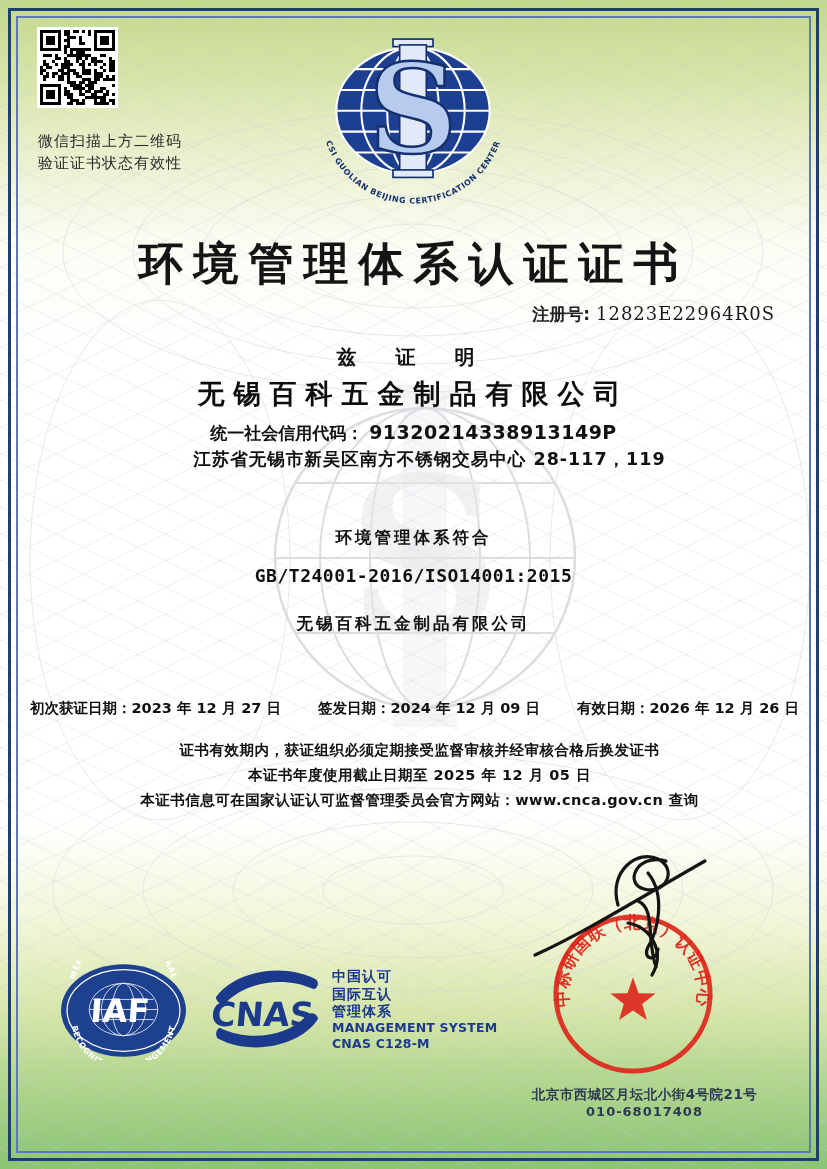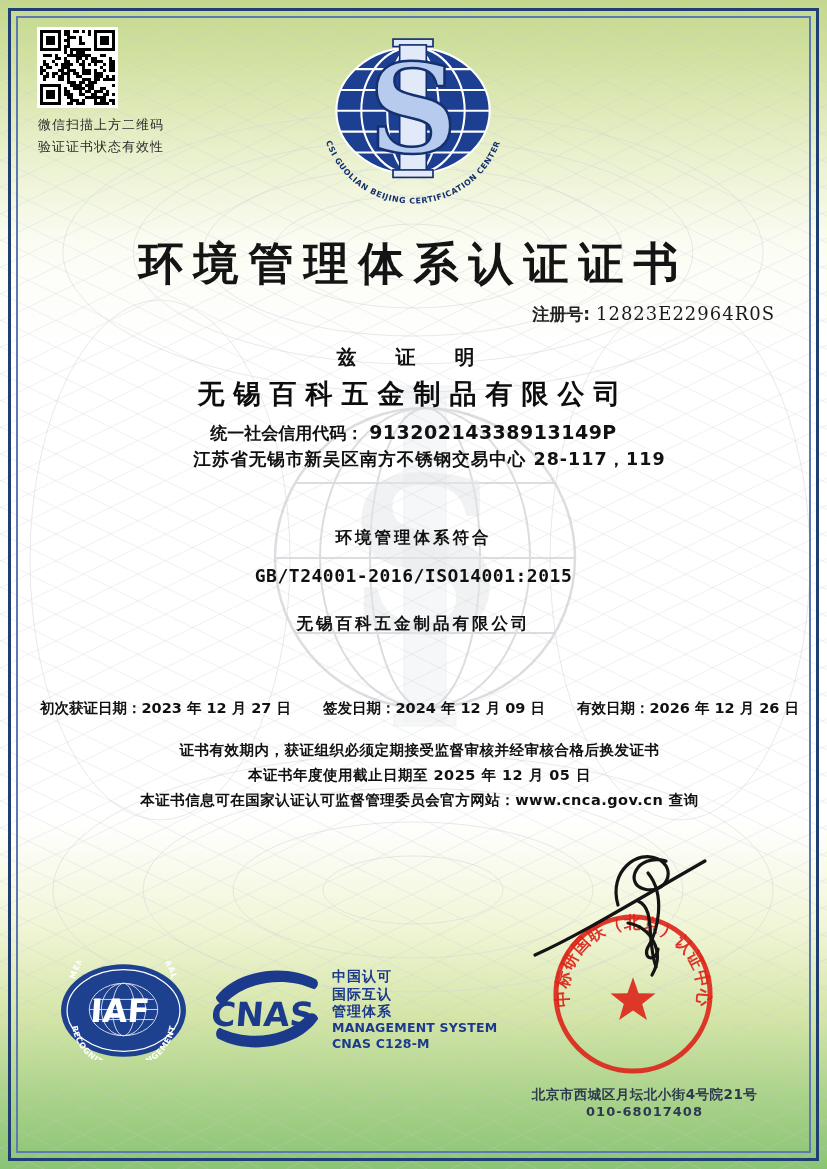--- a/index.html
+++ b/index.html
@@ -13,35 +13,35 @@
   }
   .frame-outer{position:absolute;left:8px;top:8px;right:8px;bottom:8px;
     border:3px solid #1e3e74;pointer-events:none;z-index:5;}
   .frame-inner{position:absolute;left:16px;top:16px;right:16px;bottom:16px;
     border:2px solid #5c7ab2;pointer-events:none;z-index:5;}
   svg.bg{position:absolute;left:0;top:0;z-index:0;}
   .abs{position:absolute;z-index:2;}
   .ctr{left:0;right:0;text-align:center;}
   .qr{left:37px;top:27px;width:81px;height:81px;background:#fff;padding:3px;box-sizing:border-box;}
   .qr svg{display:block;width:75px;height:75px;}
-  .qr-cap{left:38px;font-size:13px;color:#2a2a2a;letter-spacing:1px;}
+  .qr-cap{left:38px;font-size:15px;color:#2a2a2a;letter-spacing:1px;margin-top:16px;}
   .csi-logo{left:313px;top:34px;}
   .title{top:234px;font-size:45px;font-weight:700;color:#141414;letter-spacing:10px;margin:0;}
   .regno{top:303px;right:52px;font-size:17px;font-weight:700;color:#222;text-align:right;}
   .regno .val{font-family:"DejaVu Serif","Liberation Serif",serif;font-weight:400;font-size:18px;letter-spacing:1px;color:#1a1a1a;}
   .certify{top:344px;font-size:20px;font-weight:700;letter-spacing:16px;color:#111;}
   .company{top:376px;font-size:27px;font-weight:700;letter-spacing:9px;color:#0d0d0d;}
   .credit{top:421px;font-size:17px;font-weight:700;color:#111;}
   .credit .val{font-size:19px;letter-spacing:.5px;}
   .addr{top:447px;font-size:17.5px;font-weight:700;color:#111;letter-spacing:1px;margin-left:32px;}
   .conform{top:527px;font-size:16.5px;font-weight:700;letter-spacing:3px;color:#111;}
   .standard{top:565px;font-size:18px;font-weight:700;font-family:"DejaVu Sans Mono","Liberation Mono",monospace;letter-spacing:.5px;color:#111;}
   .scope-label{top:613px;font-size:16.5px;font-weight:700;letter-spacing:3px;color:#111;}
   .scope{top:646px;font-size:17.5px;font-weight:700;letter-spacing:1.5px;color:#0d0d0d;}
-  .dates{top:699px;left:12px;right:0;display:flex;justify-content:space-between;padding:0 28px;box-sizing:border-box;font-size:14.5px;font-weight:700;color:#111;}
+  .dates{top:699px;left:2px;right:0;display:flex;justify-content:space-between;padding:0 28px;box-sizing:border-box;font-size:14.5px;font-weight:700;color:#111;}
   .note{font-size:14.5px;font-weight:700;color:#111;letter-spacing:.5px;padding-left:12px;}
   .note1{top:741px;} .note2{top:766px;} .note3{top:791px;}
   .iaf-logo{left:57px;top:961px;}
   .cnas-logo{left:206px;top:963px;}
   .cnas-lines{left:332px;top:969px;color:#1c3a8c;line-height:1;}
   .cnas-lines .cn{font-size:14px;font-weight:700;margin-bottom:3.5px;letter-spacing:1px;}
   .cnas-lines .en{font-size:12.5px;font-weight:700;margin-bottom:3.5px;letter-spacing:.2px;}
   .sig{left:520px;top:843px;z-index:4;}
   .stamp{left:549px;top:910px;z-index:3;}
   .org-name{left:488px;right:26px;top:1026px;text-align:center;font-size:22px;font-weight:600;color:#141414;letter-spacing:.5px;z-index:4;}

